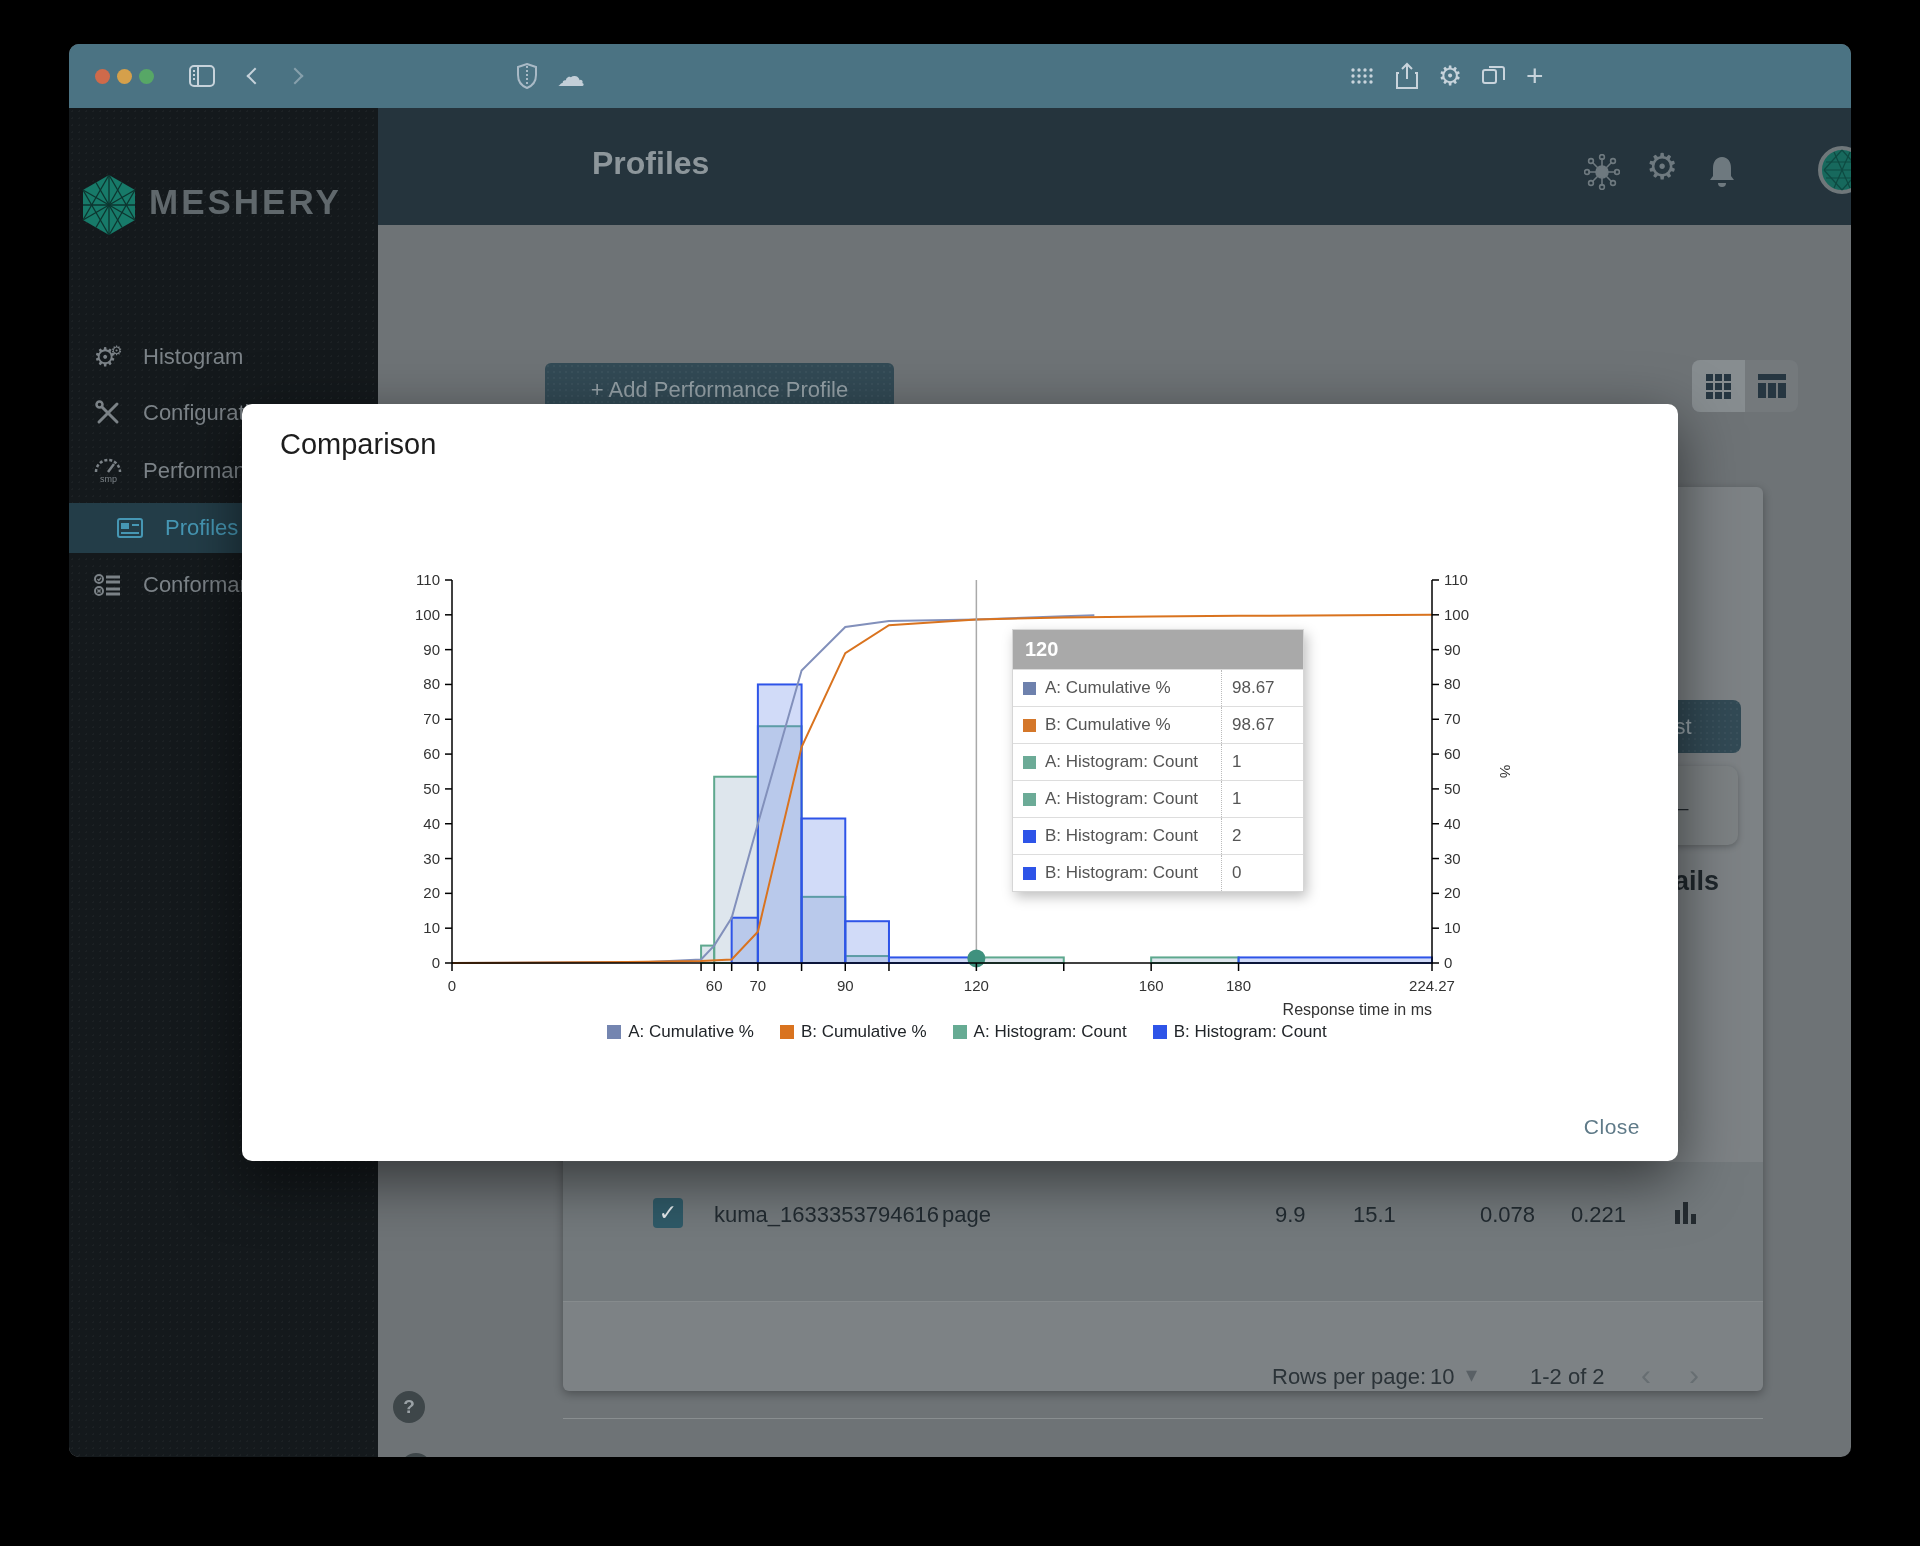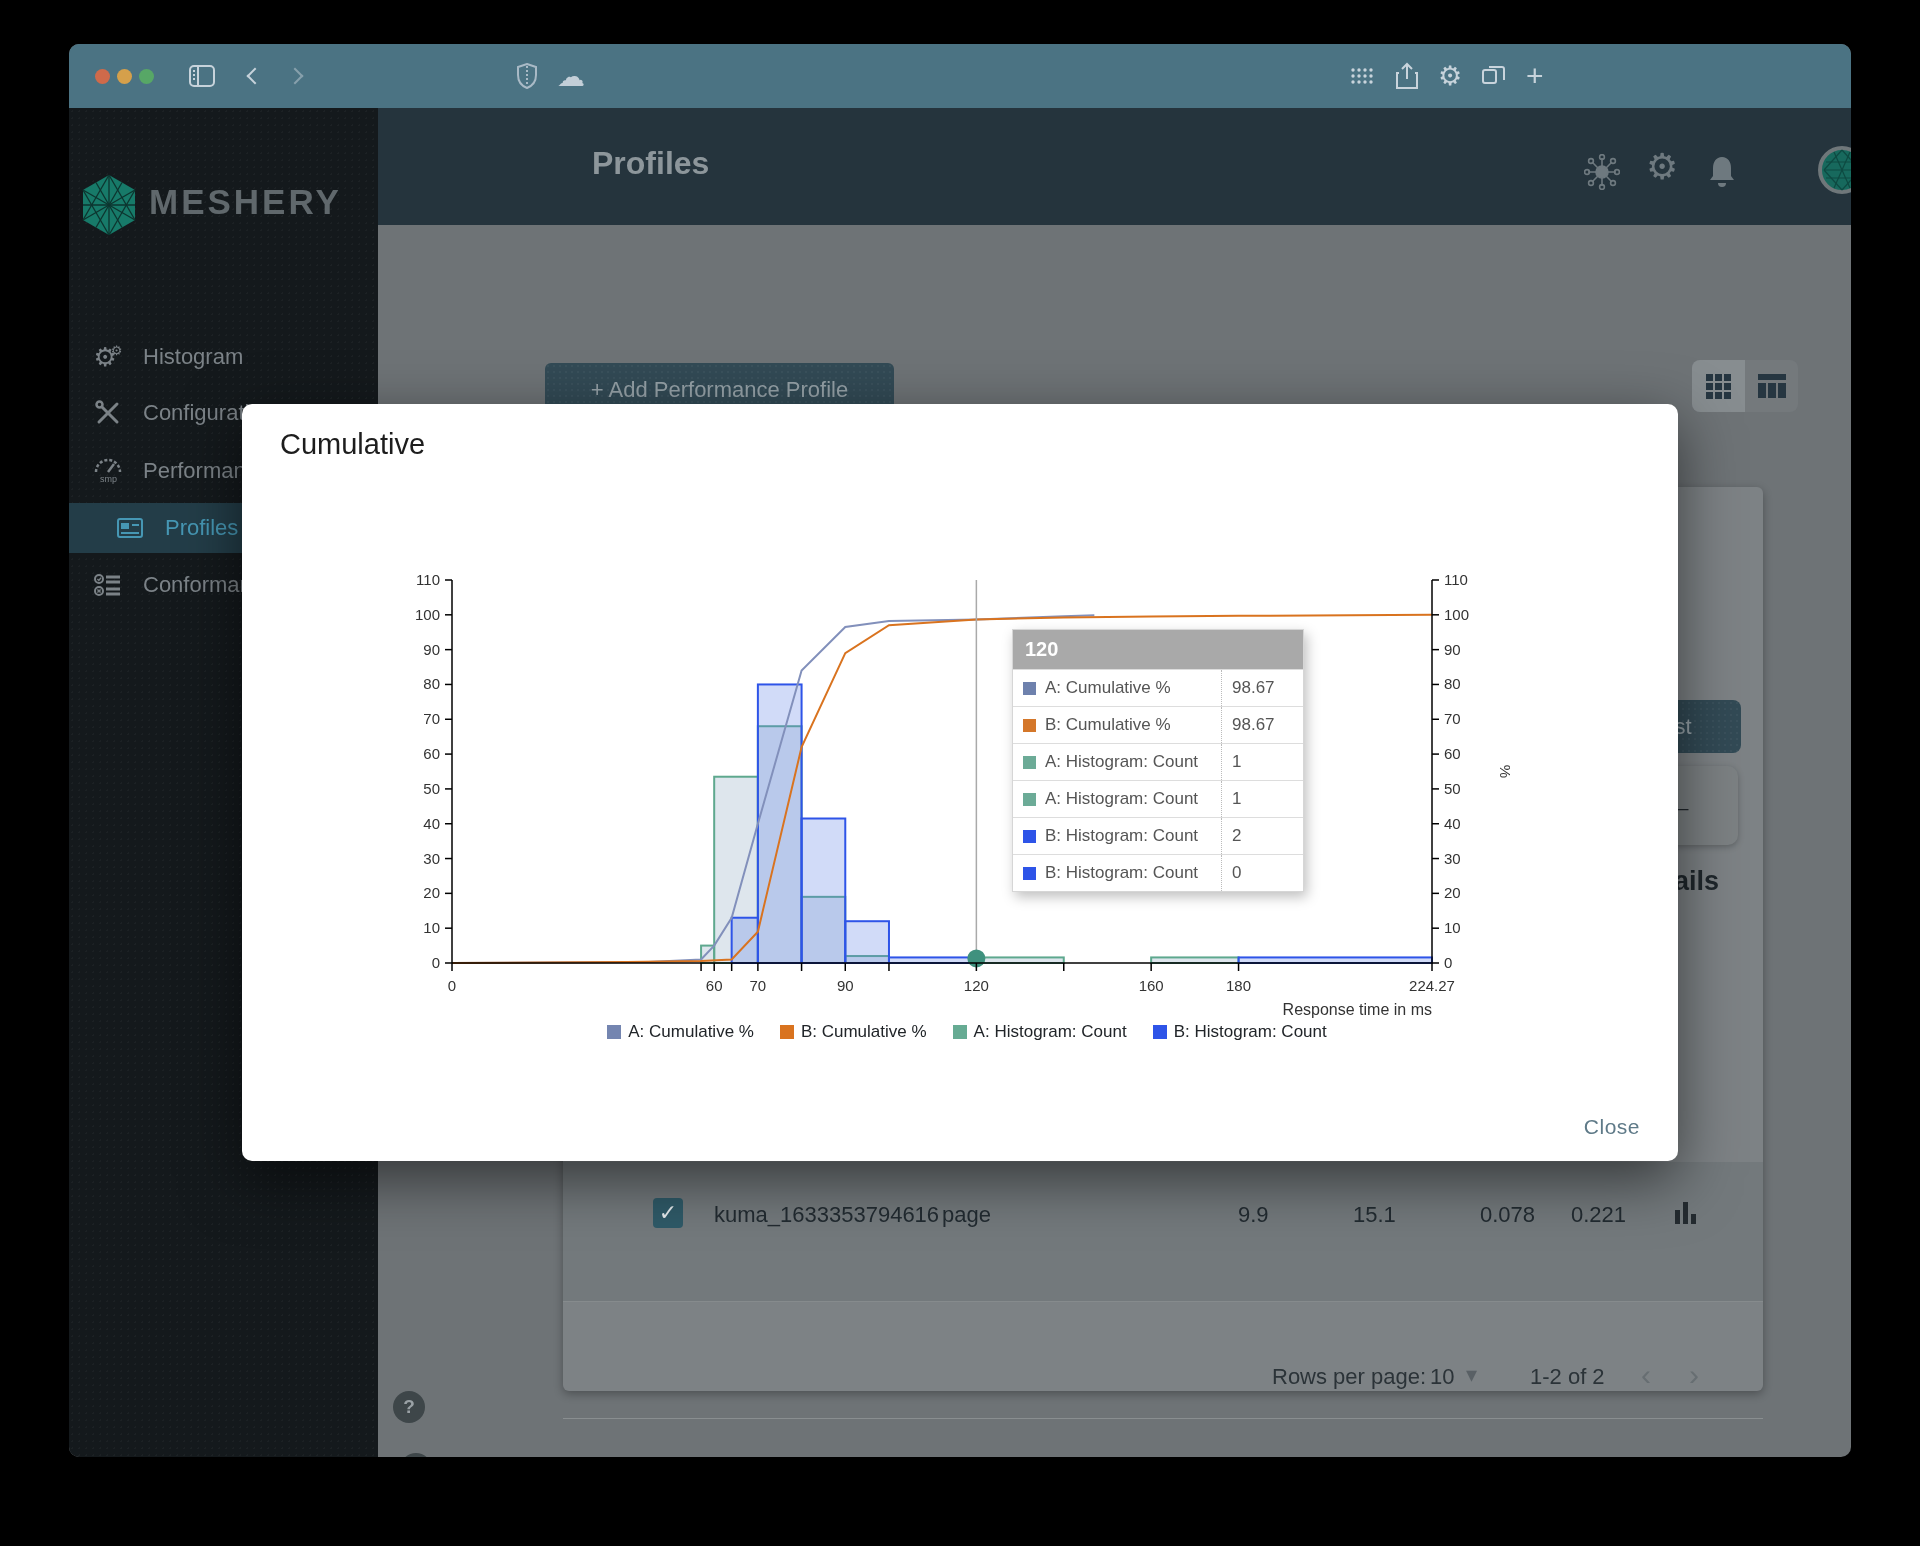--- a/index.html
+++ b/index.html
@@ -286,21 +286,21 @@
     <div class="dim-btn" style="left:1533px;top:656px;width:139px;height:53px;border-radius:8px">Test</div>
     <div style="position:absolute;left:1533px;top:722px;width:136px;height:79px;background:#7c8183;border-radius:10px;box-shadow:0 2px 6px rgba(0,0,0,.25);display:flex;align-items:center;padding-left:66px;font-size:26px;color:#20262b">
       <span>←</span>
     </div>
     <div style="position:absolute;left:1605px;top:822px;font-size:27px;font-weight:bold;color:#1f272c">ails</div>
 
     <div id="rowband">
       <div id="checkbox">✓</div>
       <div class="cellabs" style="left:151px;top:40px">kuma_1633353794616</div>
       <div class="cellabs" style="left:379px;top:40px">page</div>
-      <div class="cellabs" style="left:675px;top:40px">9.9</div>
+      <div class="cellabs" style="left:712px;top:40px">9.9</div>
       <div class="cellabs" style="left:790px;top:40px">15.1</div>
       <div class="cellabs" style="left:917px;top:40px">0.078</div>
       <div class="cellabs" style="left:1008px;top:40px">0.221</div>
       <div class="cellabs barchart-ic" style="left:1112px;top:40px">
           <i style="height:14px"></i>
           <i style="height:22px"></i>
           <i style="height:10px"></i>
         </div>
     </div>
 
@@ -308,21 +308,21 @@
       <span class="cellabs" style="left:709px;top:62px">Rows per page:</span>
       <span class="cellabs" style="left:867px;top:62px">10</span>
       <span class="cellabs" style="left:903px;top:60px;color:#596065">▾</span>
       <span class="cellabs" style="left:967px;top:62px">1-2 of 2</span>
       <span class="cellabs" style="left:1078px;top:56px;font-size:30px;color:#676e72">‹</span>
       <span class="cellabs" style="left:1126px;top:56px;font-size:30px;color:#676e72">›</span>
     </div>
   </div>
 
   <div id="modal">
-    <div class="mtitle">Cumulative</div>
+    <div class="mtitle">Comparison</div>
     <div id="chartbox"><svg viewBox="0 0 1230 470" width="1230" height="470">
           <rect x="349.07477593971555" y="391.59090909090907" width="13.109198733669189" height="17.409090909090935" fill="rgba(125,155,185,0.25)" stroke="#5ea88e" stroke-width="2"></rect>
           <rect x="362.18397467338474" y="222.72272727272727" width="43.69732911223082" height="186.27727272727273" fill="rgba(125,155,185,0.25)" stroke="#5ea88e" stroke-width="2"></rect>
           <rect x="405.88130378561556" y="172.23636363636365" width="43.69732911223076" height="236.76363636363635" fill="rgba(125,155,185,0.25)" stroke="#5ea88e" stroke-width="2"></rect>
           <rect x="449.5786328978463" y="342.8454545454546" width="43.69732911223082" height="66.15454545454543" fill="rgba(125,155,185,0.25)" stroke="#5ea88e" stroke-width="2"></rect>
           <rect x="493.27596201007714" y="402.03636363636366" width="43.69732911223082" height="6.96363636363634" fill="rgba(125,155,185,0.25)" stroke="#5ea88e" stroke-width="2"></rect>
           <rect x="624.3679493467695" y="403.4290909090909" width="87.39465822446164" height="5.570909090909083" fill="rgba(125,155,185,0.25)" stroke="#5ea88e" stroke-width="2"></rect>
           <rect x="799.1572657956926" y="403.4290909090909" width="87.39465822446164" height="5.570909090909083" fill="rgba(125,155,185,0.25)" stroke="#5ea88e" stroke-width="2"></rect>
           <rect x="379.66290631827707" y="363.73636363636365" width="26.21839746733849" height="45.26363636363635" fill="rgba(90,125,230,0.28)" stroke="#2e54e8" stroke-width="2"></rect>
           <rect x="405.88130378561556" y="130.45454545454544" width="43.69732911223076" height="278.54545454545456" fill="rgba(90,125,230,0.28)" stroke="#2e54e8" stroke-width="2"></rect>

